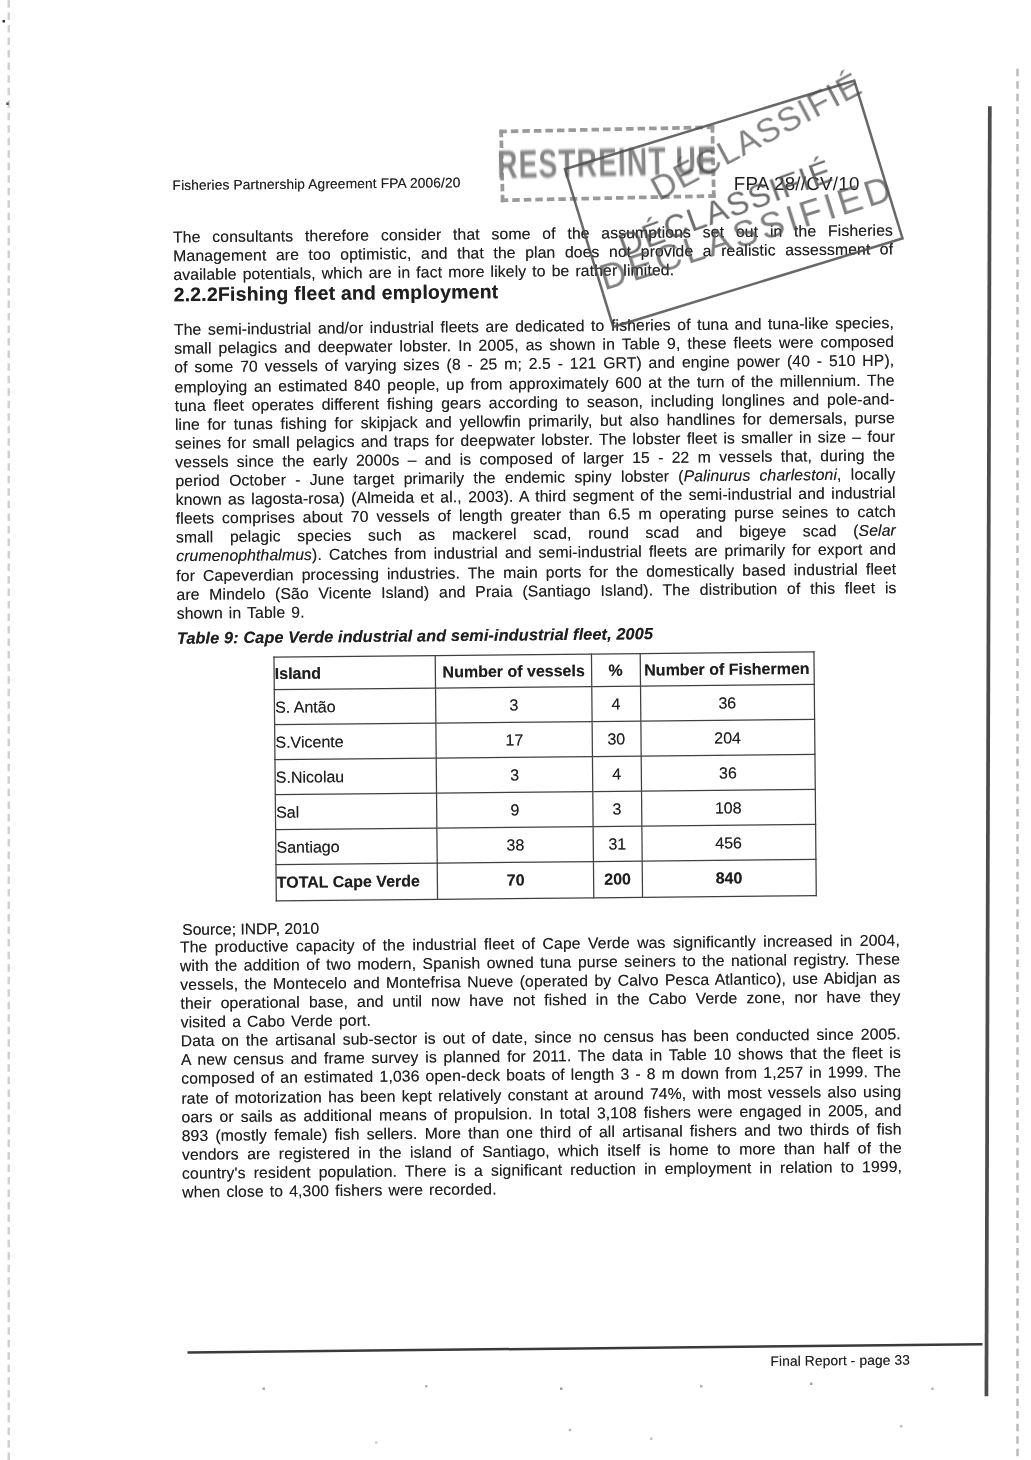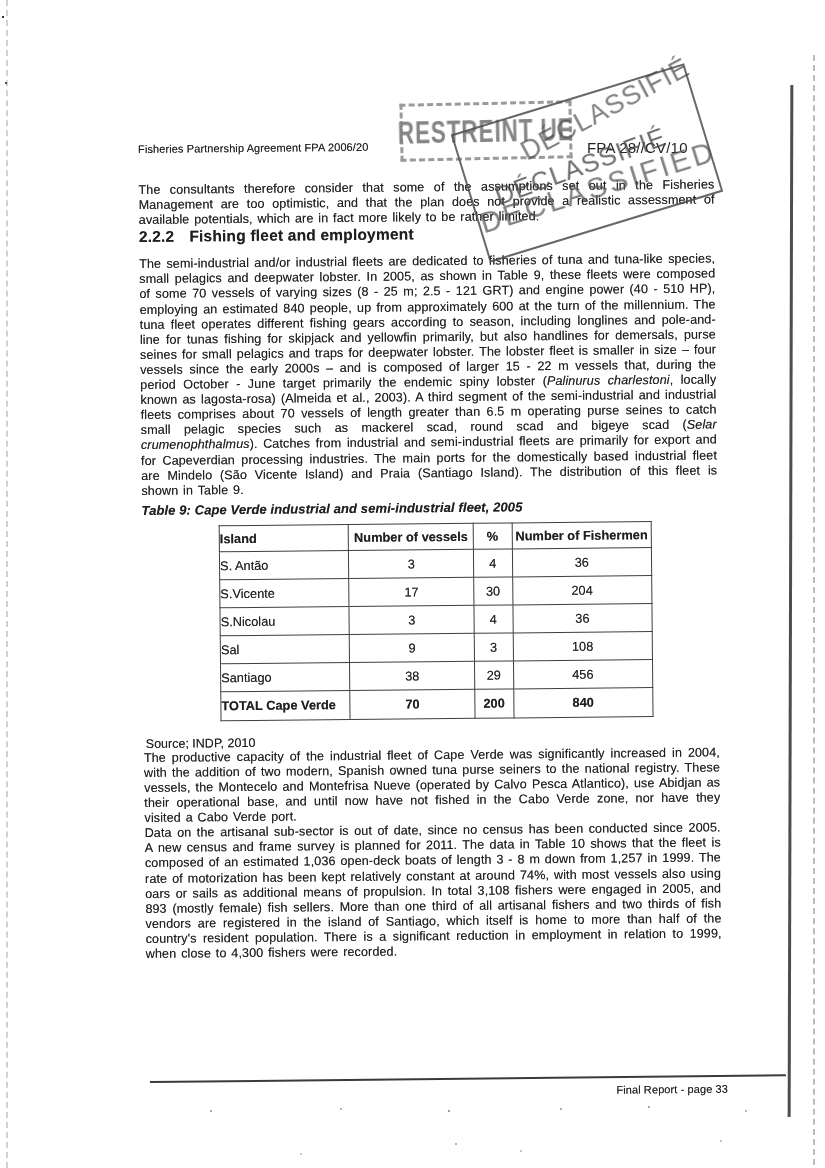--- a/index.html
+++ b/index.html
@@ -43,21 +43,21 @@
   }
   .doc-ref{font-size:11px;letter-spacing:.1px;margin:0 0 28px 0;}
   p.para{
     font-size:12.6px;line-height:15.1px;text-align:justify;margin:0;
     letter-spacing:.1px;word-spacing:1.2px;
   }
   .intro{margin-bottom:16px;}
   .section-heading{
     font-size:15.5px;font-weight:bold;margin:0 0 11px 0;letter-spacing:.2px;
   }
-  .section-heading .num{margin-right:15px;}
+  .section-heading .num{}
   .fleet-para{margin-bottom:4px;}
   .sci{font-style:italic;}
   .table-caption{
     font-size:13px;font-weight:bold;font-style:italic;
     margin:4px 0 8px 0;letter-spacing:.1px;
   }
 
   table.fleet{
     border-collapse:collapse;margin-left:77px;width:433px;
     font-size:12.8px;
@@ -186,21 +186,21 @@
         </tr>
         <tr>
           <td class="col-island">Sal</td>
           <td class="col-vessels">9</td>
           <td class="col-pct">3</td>
           <td class="col-fish">108</td>
         </tr>
         <tr>
           <td class="col-island">Santiago</td>
           <td class="col-vessels">38</td>
-          <td class="col-pct">29</td>
+          <td class="col-pct">31</td>
           <td class="col-fish">456</td>
         </tr>
         <tr class="total">
           <td class="col-island">TOTAL Cape Verde</td>
           <td class="col-vessels">70</td>
           <td class="col-pct">200</td>
           <td class="col-fish">840</td>
         </tr>
       </tbody>
     </table>

